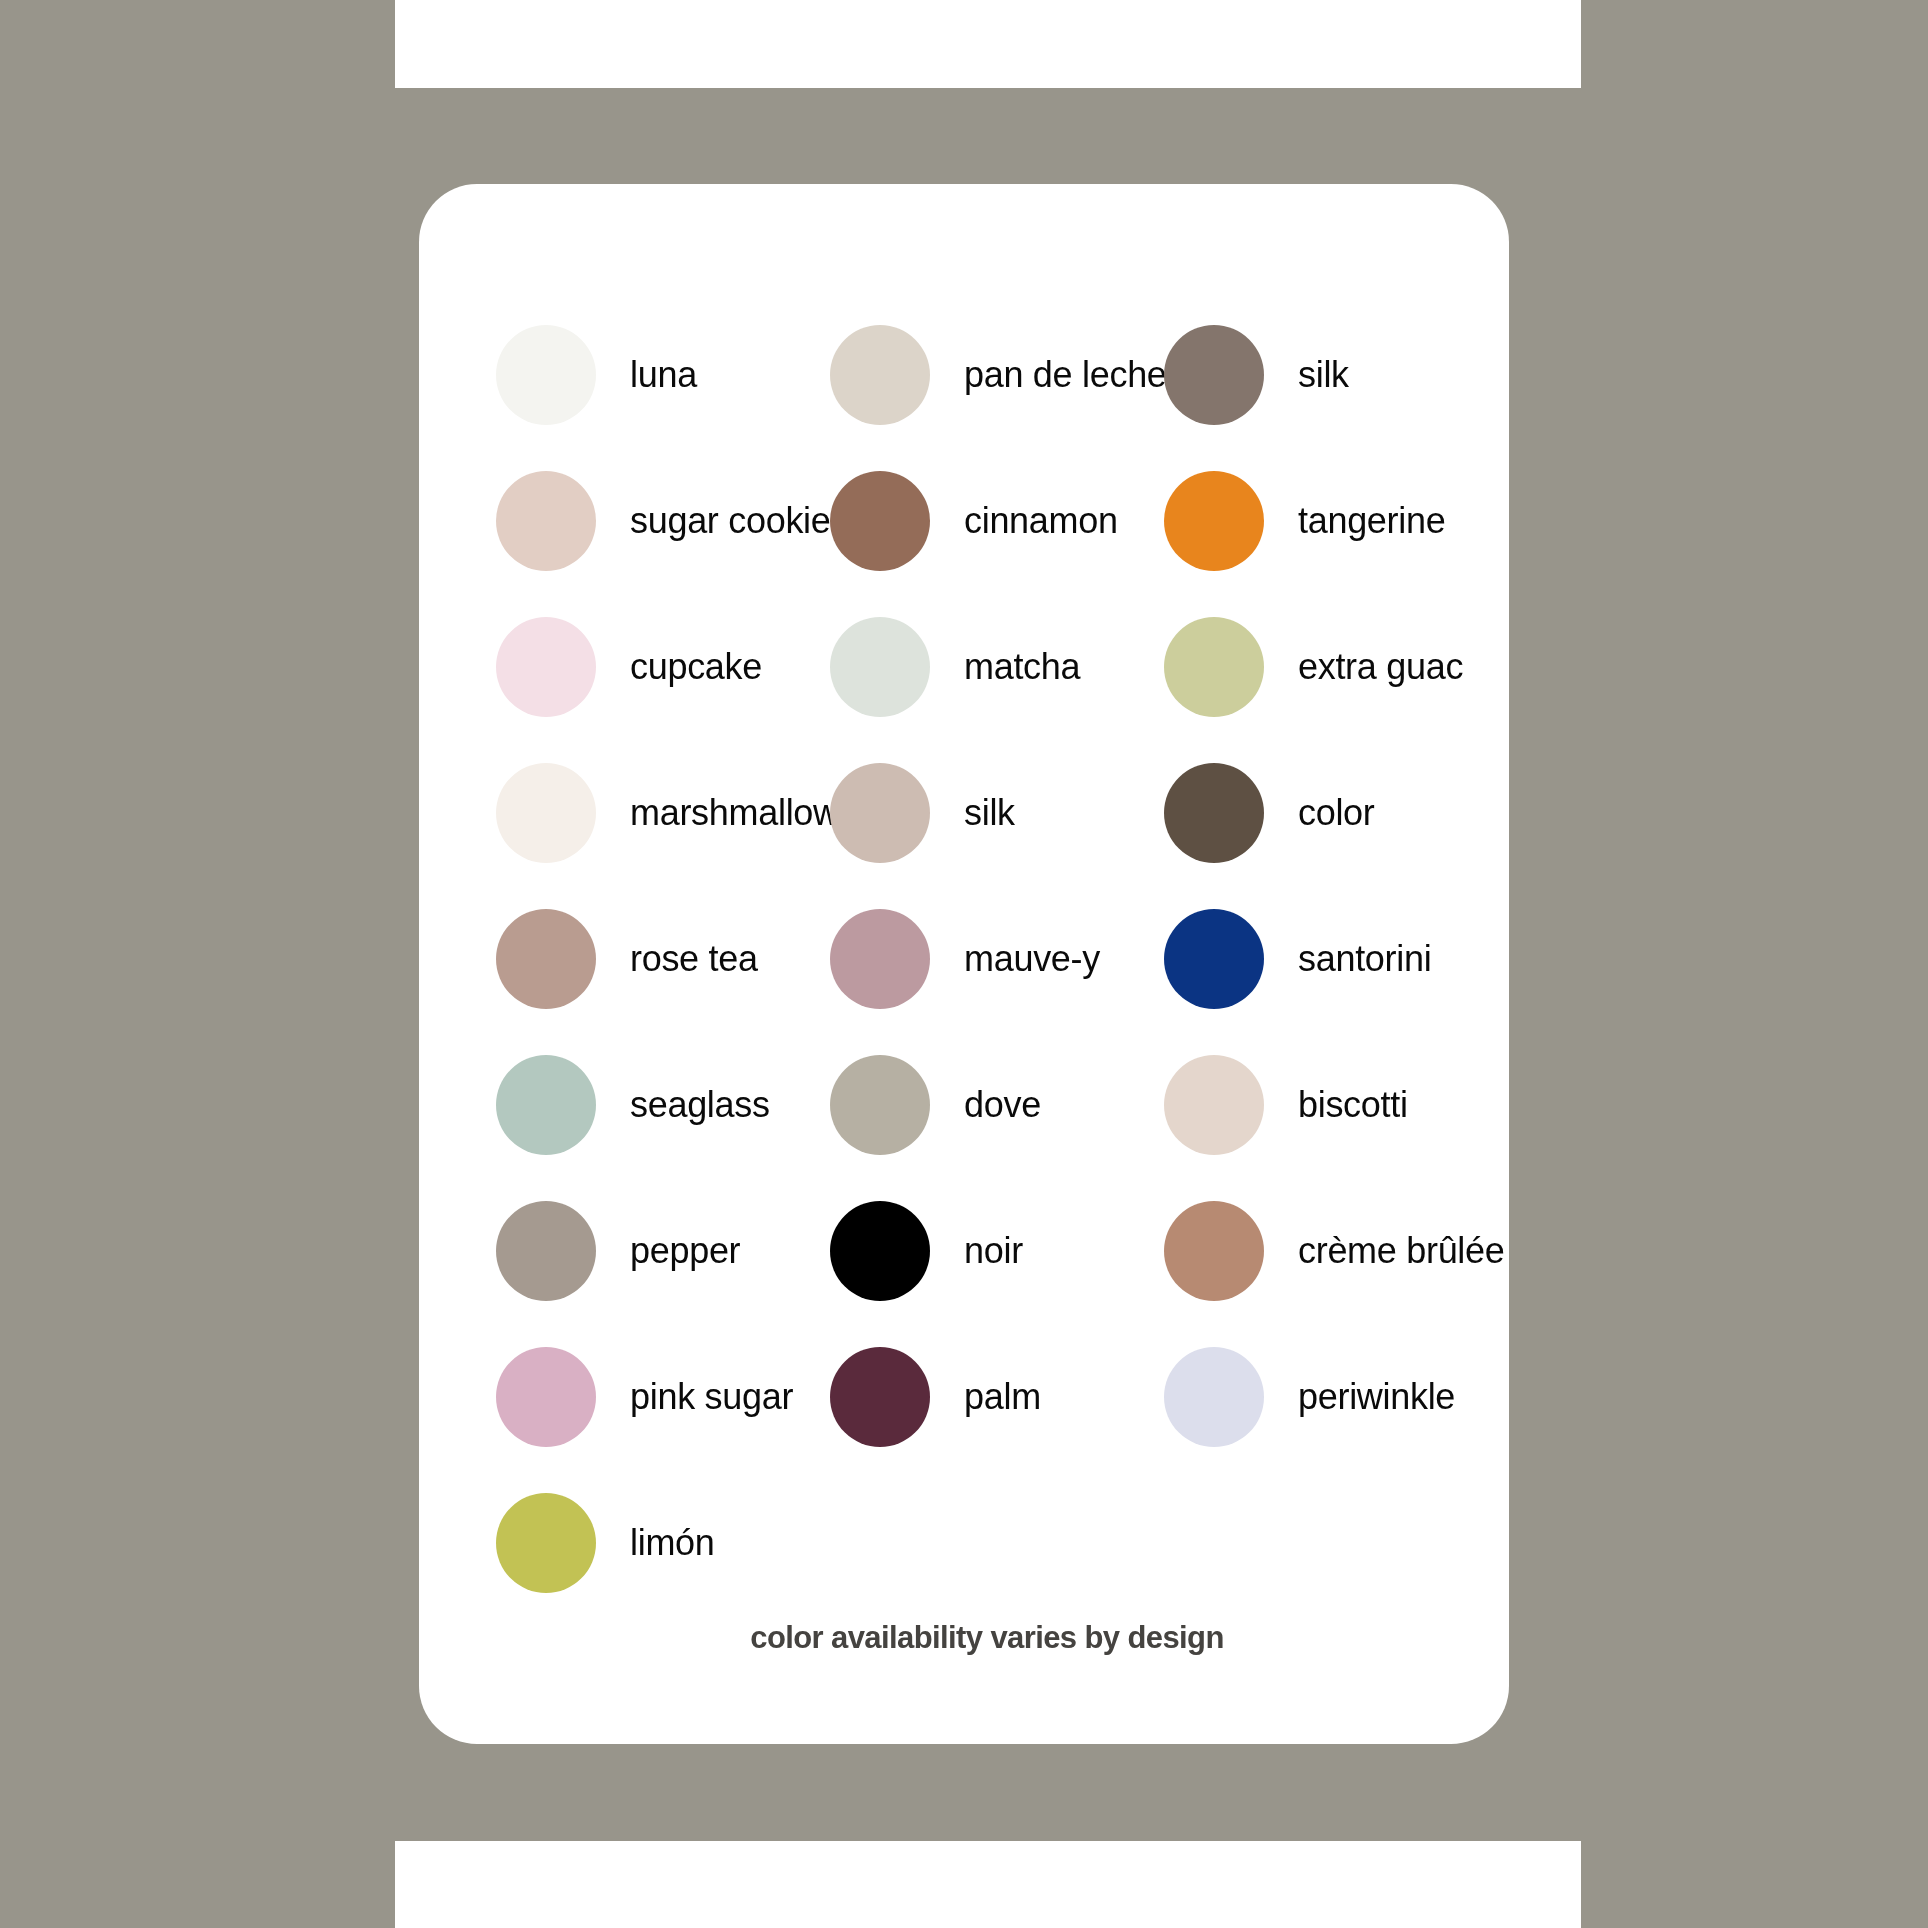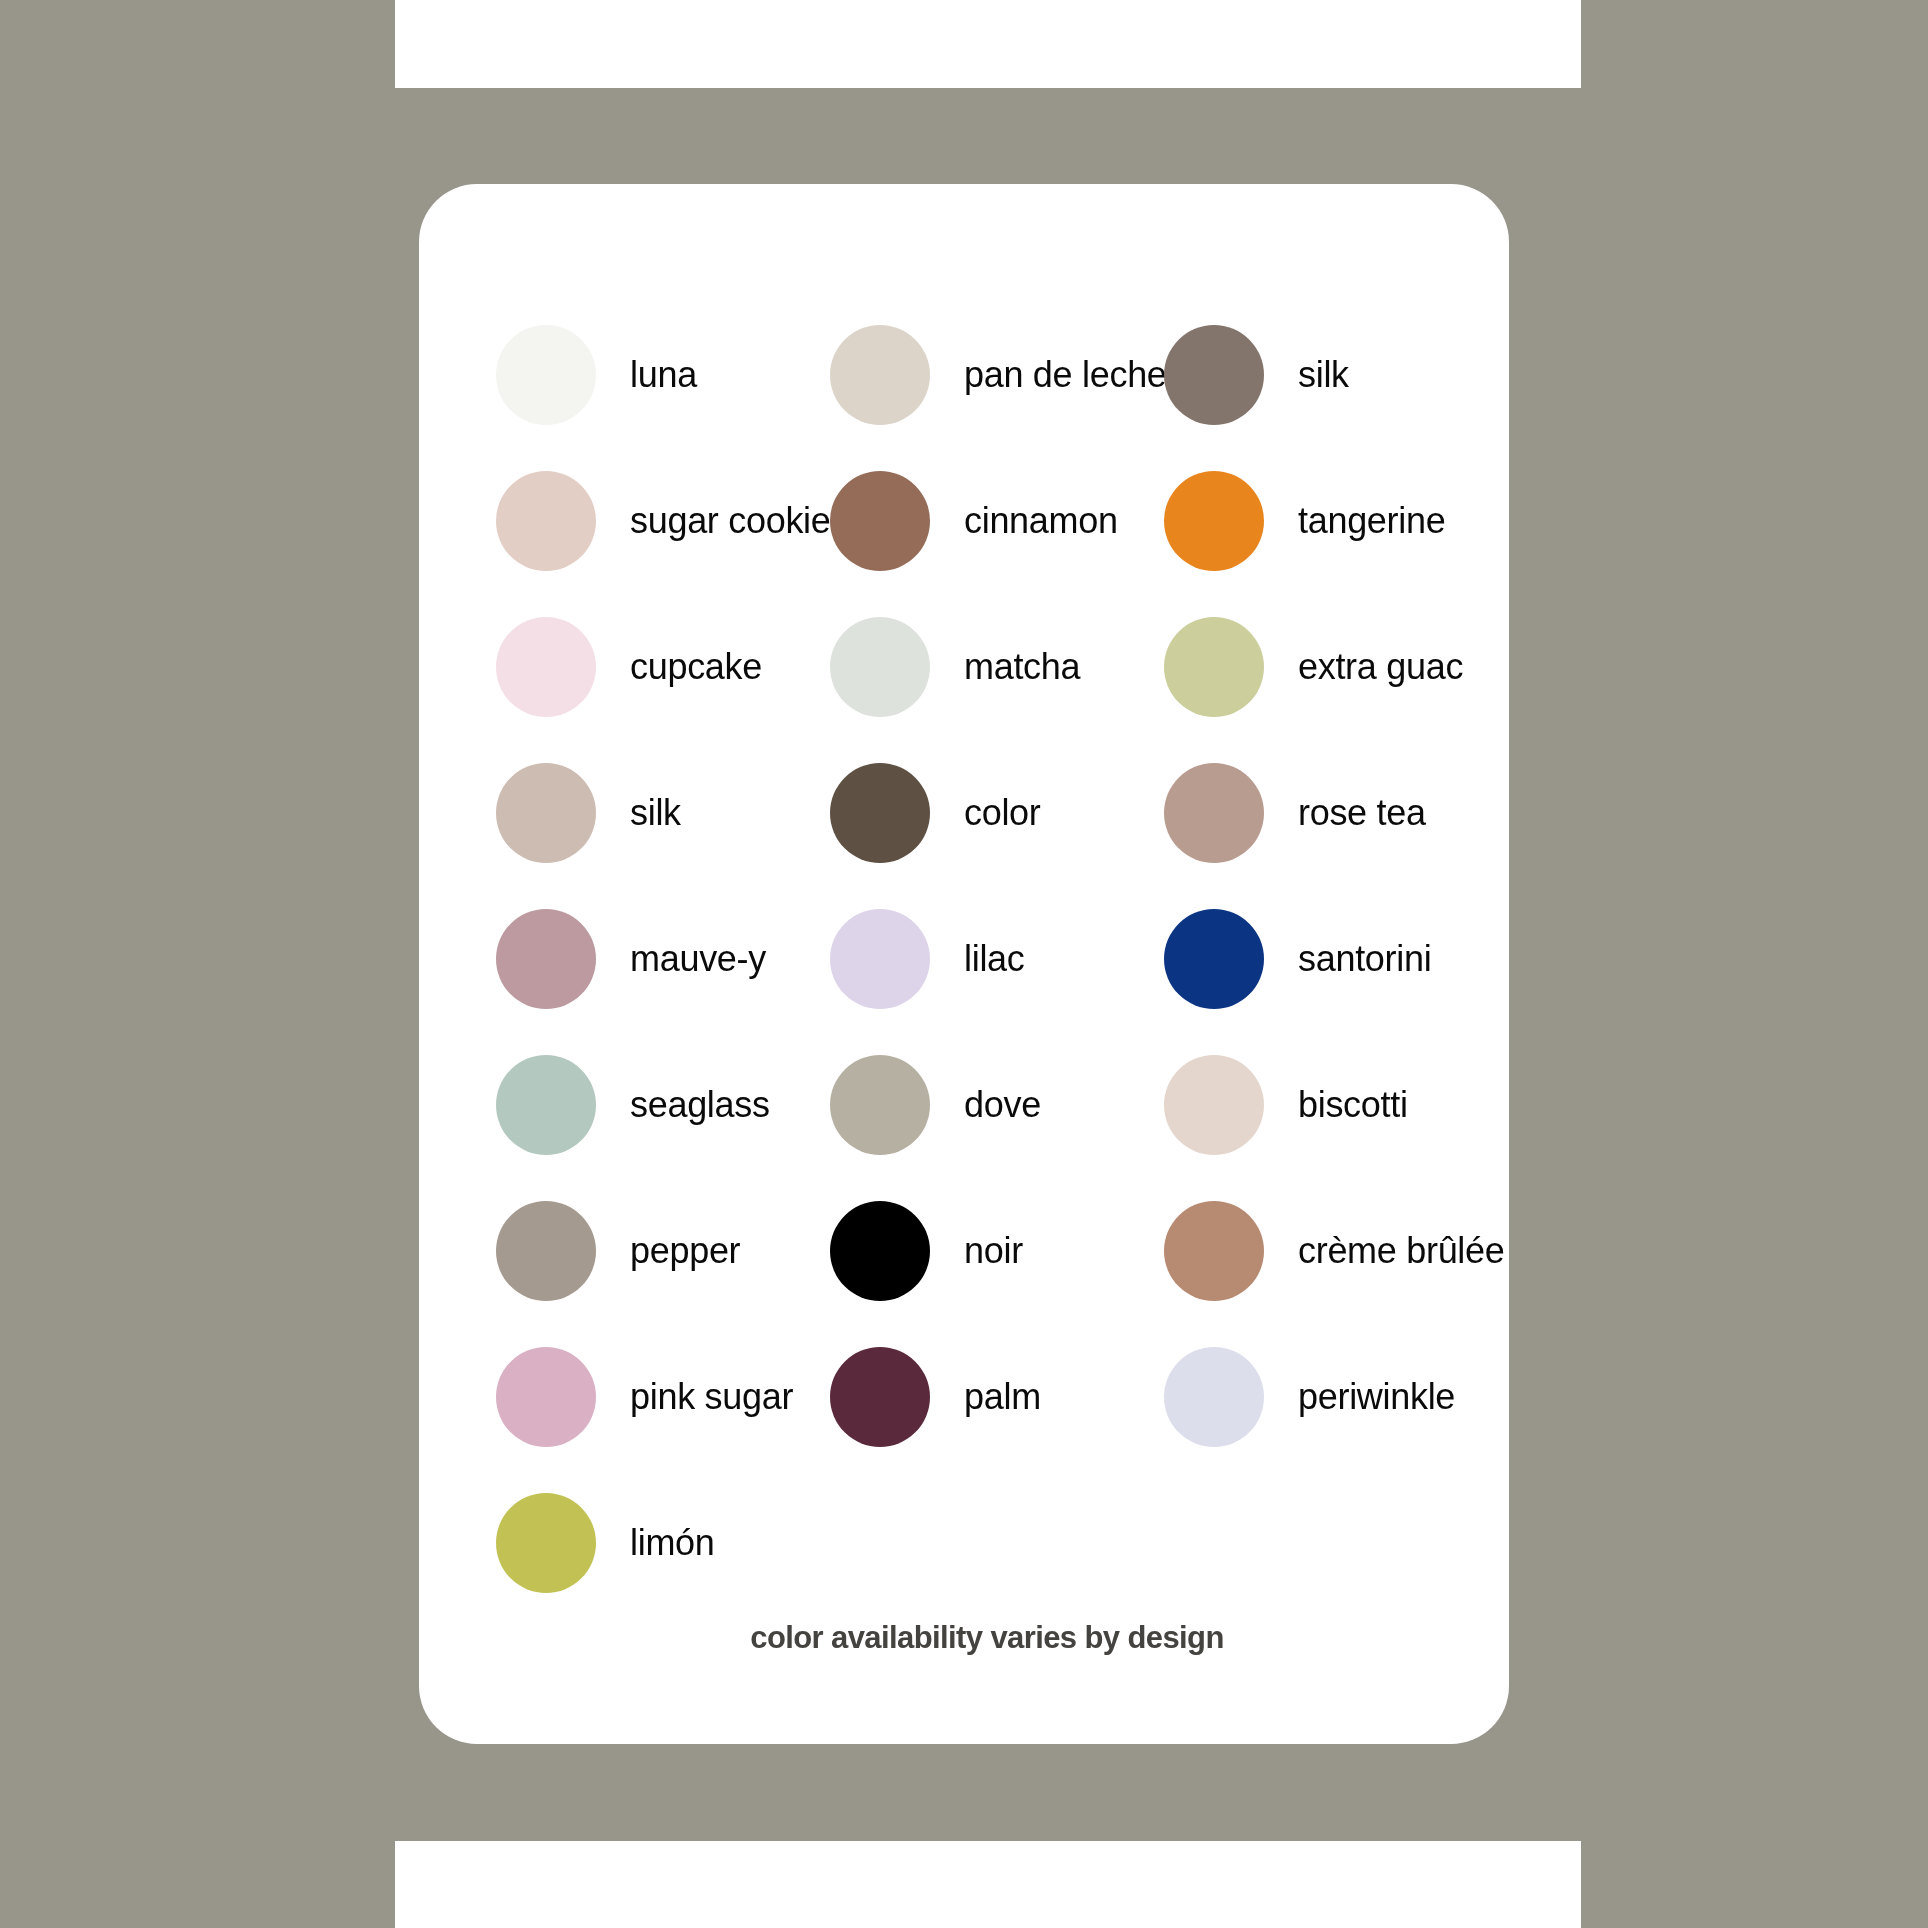--- a/index.html
+++ b/index.html
@@ -126,40 +126,40 @@
         </div>
         <div class="swatch-item">
           <div class="swatch-dot" style="background: rgb(221, 227, 220);"></div>
           <span class="swatch-label">matcha</span>
         </div>
         <div class="swatch-item">
           <div class="swatch-dot" style="background: rgb(204, 206, 156);"></div>
           <span class="swatch-label">extra guac</span>
         </div>
         <div class="swatch-item">
+          <div class="swatch-dot" style="background: rgb(245, 239, 233);"></div>
+          <span class="swatch-label">marshmallow</span>
+        </div>
+        <div class="swatch-item">
           <div class="swatch-dot" style="background: rgb(205, 188, 178);"></div>
           <span class="swatch-label">silk</span>
         </div>
         <div class="swatch-item">
           <div class="swatch-dot" style="background: rgb(94, 80, 67);"></div>
           <span class="swatch-label">color</span>
         </div>
         <div class="swatch-item">
           <div class="swatch-dot" style="background: rgb(185, 156, 144);"></div>
           <span class="swatch-label">rose tea</span>
         </div>
         <div class="swatch-item">
           <div class="swatch-dot" style="background: rgb(188, 154, 160);"></div>
           <span class="swatch-label">mauve-y</span>
         </div>
         <div class="swatch-item">
-          <div class="swatch-dot" style="background: rgb(221, 212, 234);"></div>
-          <span class="swatch-label">lilac</span>
-        </div>
-        <div class="swatch-item">
           <div class="swatch-dot" style="background: rgb(11, 52, 131);"></div>
           <span class="swatch-label">santorini</span>
         </div>
         <div class="swatch-item">
           <div class="swatch-dot" style="background: rgb(179, 200, 191);"></div>
           <span class="swatch-label">seaglass</span>
         </div>
         <div class="swatch-item">
           <div class="swatch-dot" style="background: rgb(182, 176, 163);"></div>
           <span class="swatch-label">dove</span>

